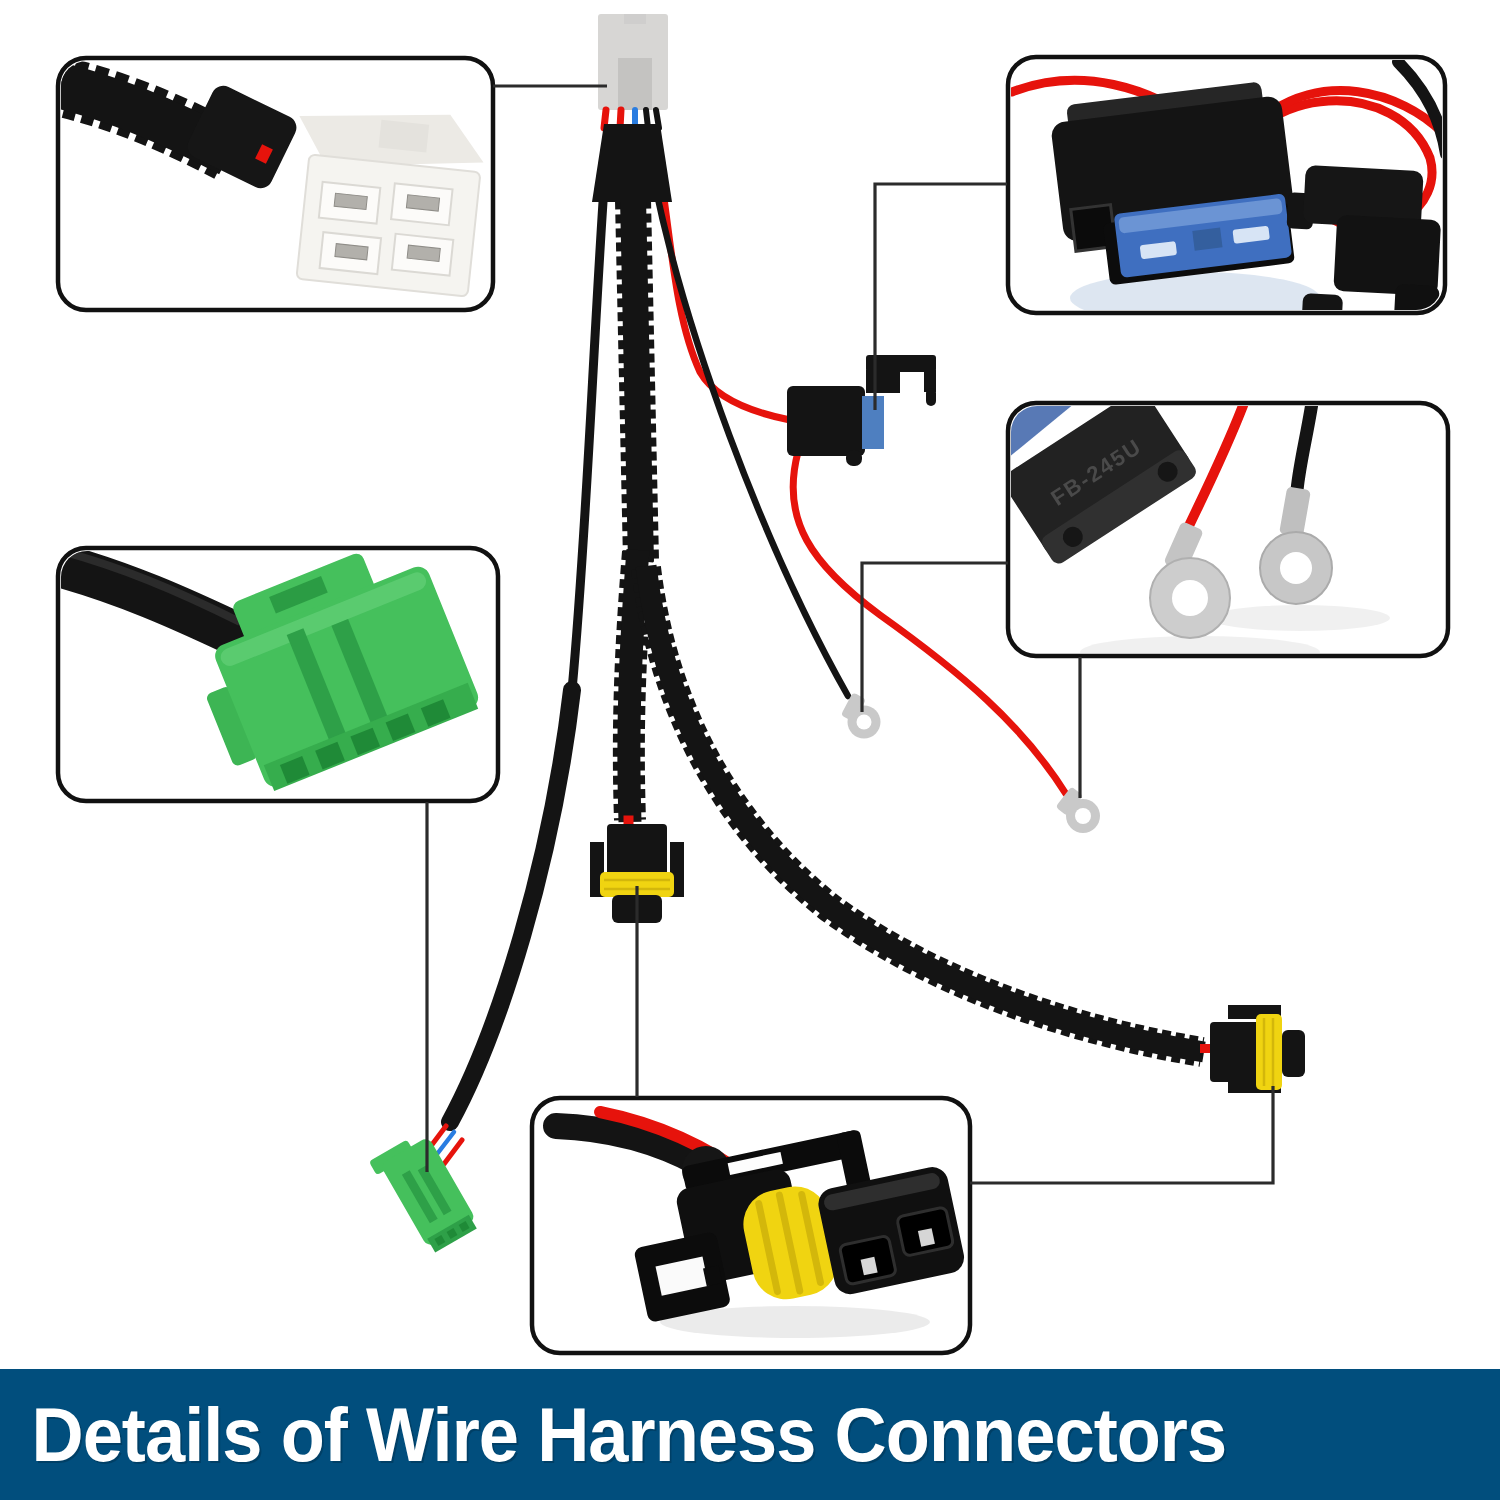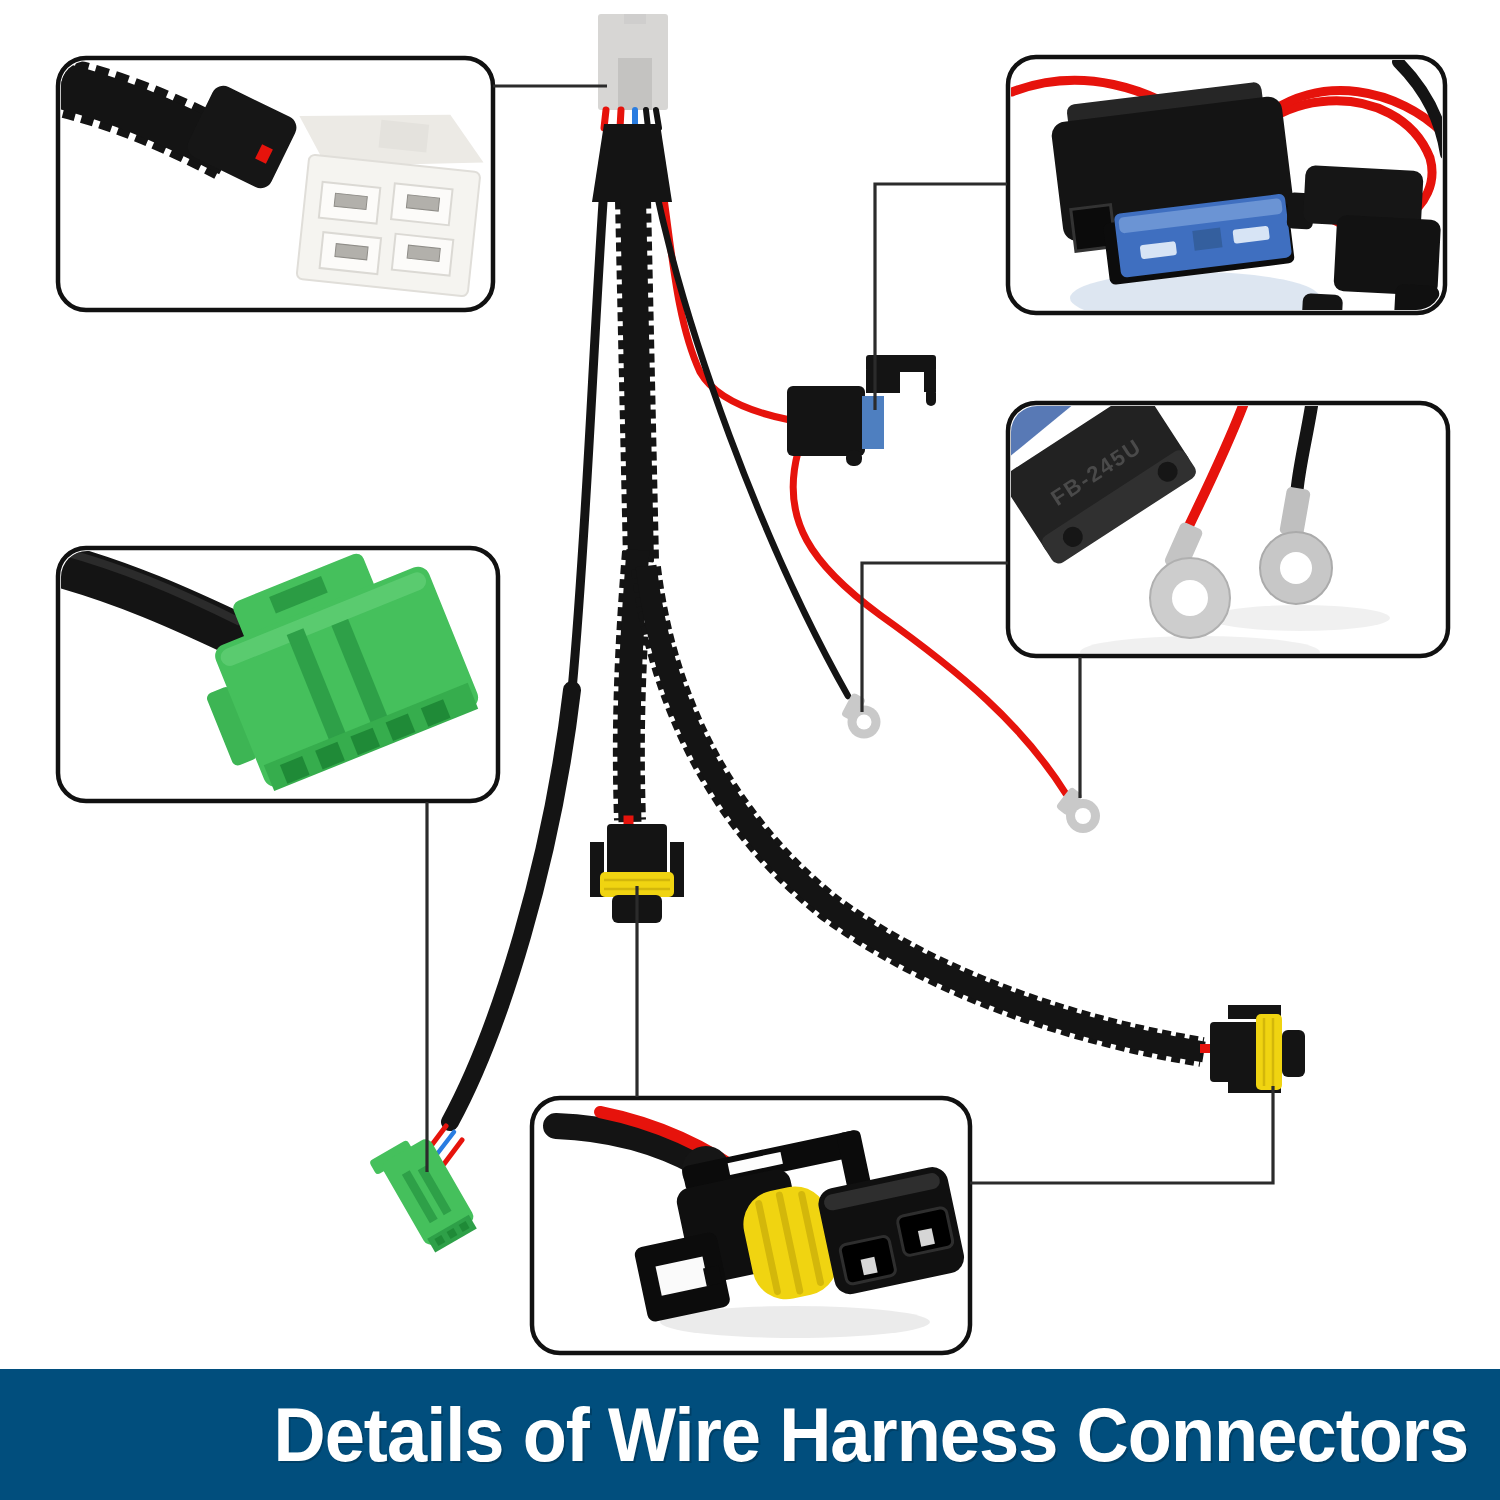--- a/index.html
+++ b/index.html
@@ -14,21 +14,21 @@
   .wireB{stroke:var(--wire-blue);fill:none;stroke-linecap:round;}
   .wireK{stroke:var(--loom-black);fill:none;stroke-linecap:round;}
   .blk{fill:var(--loom-black);}
   .silver{fill:var(--terminal-silver);}
   .yellow{fill:var(--seal-yellow);}
   .green{fill:var(--connector-green);}
   .fuseblue{fill:var(--fuse-blue);}
   .gray{fill:var(--connector-gray);}
   .banner{position:absolute;left:0;top:1369px;width:1500px;height:131px;
           background:var(--banner-bg);color:var(--banner-text);
-          display:flex;align-items:center;justify-content:flex-end;}
+          display:flex;align-items:center;justify-content:flex-start;}
   .banner span{font-size:76px;font-weight:bold;letter-spacing:-1px;white-space:nowrap;
                transform:scaleX(.95);text-shadow:2px 2px 0 rgba(0,0,0,.18);}
 </style>
 </head>
 <body>
 
 <div class="stage">
 <svg width="1500" height="1500" viewBox="0 0 1500 1500">
   <defs>
     <clipPath id="cb1">

